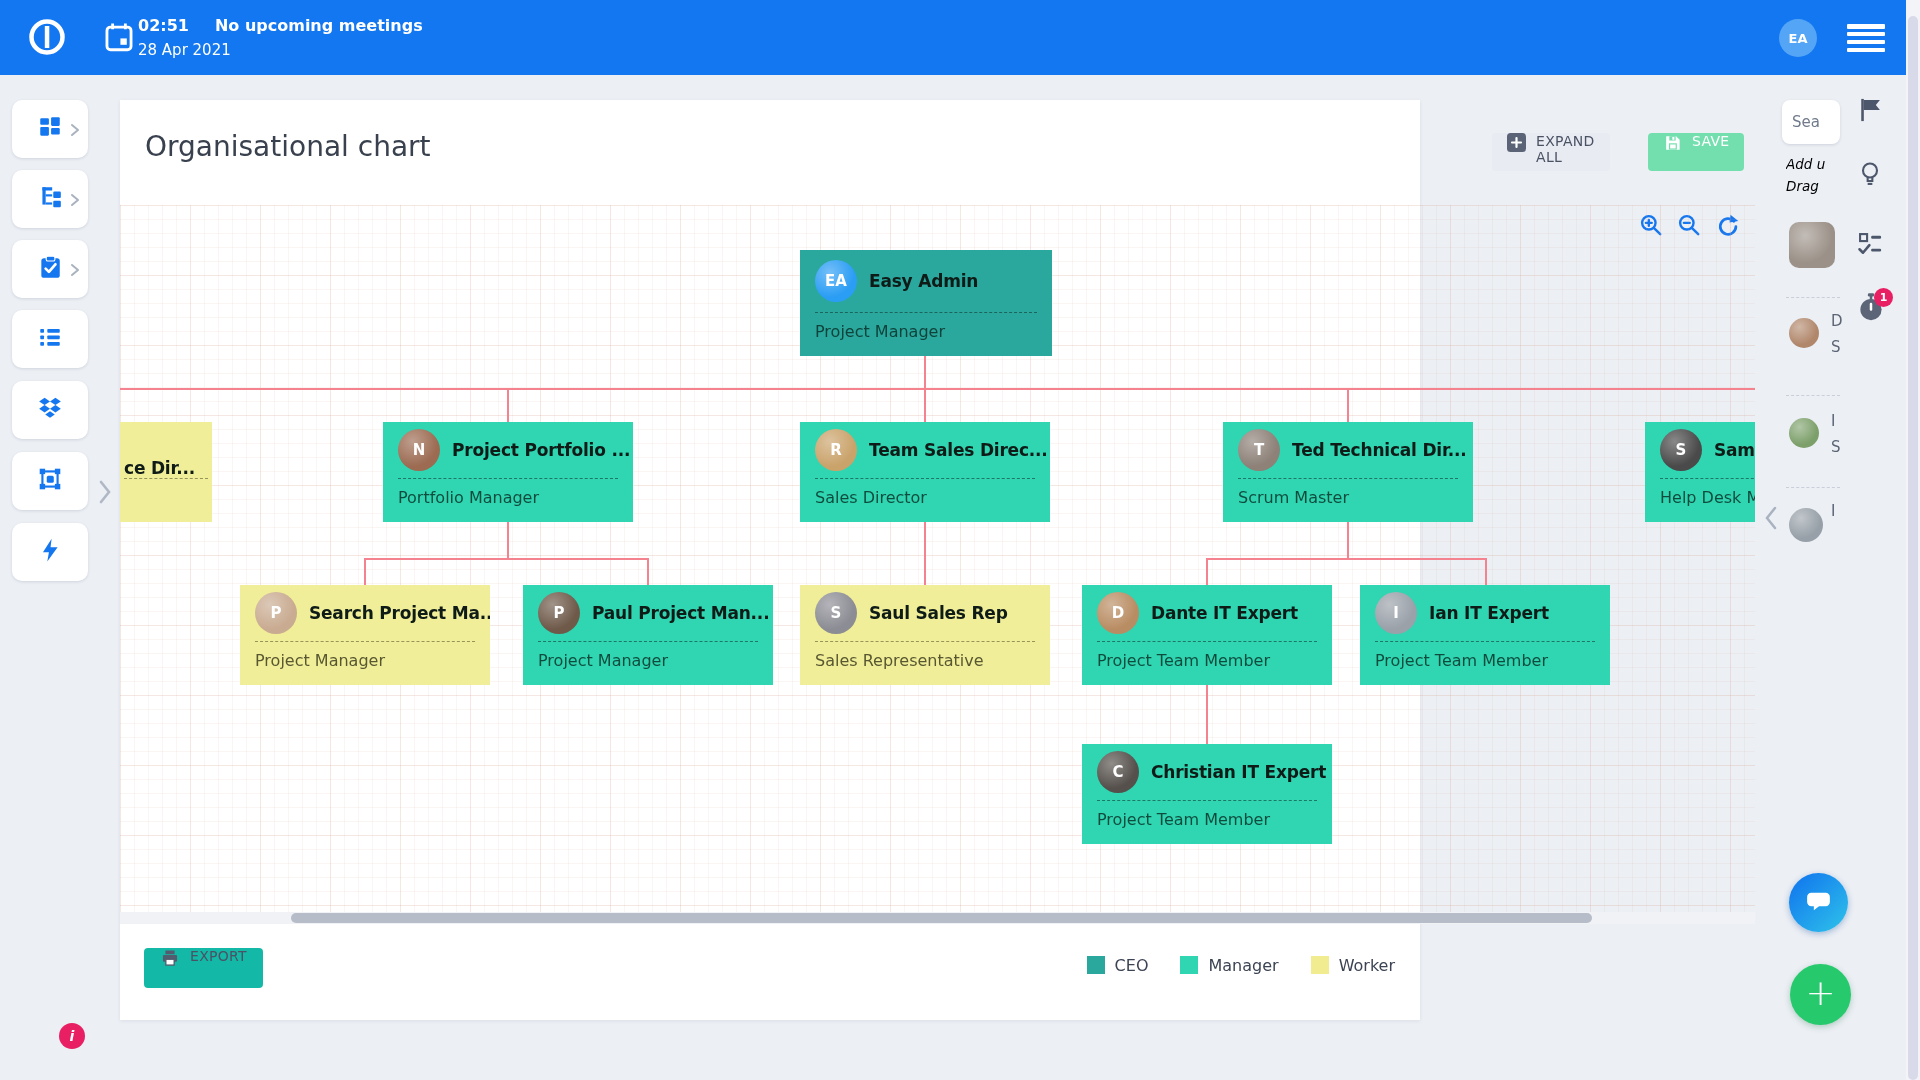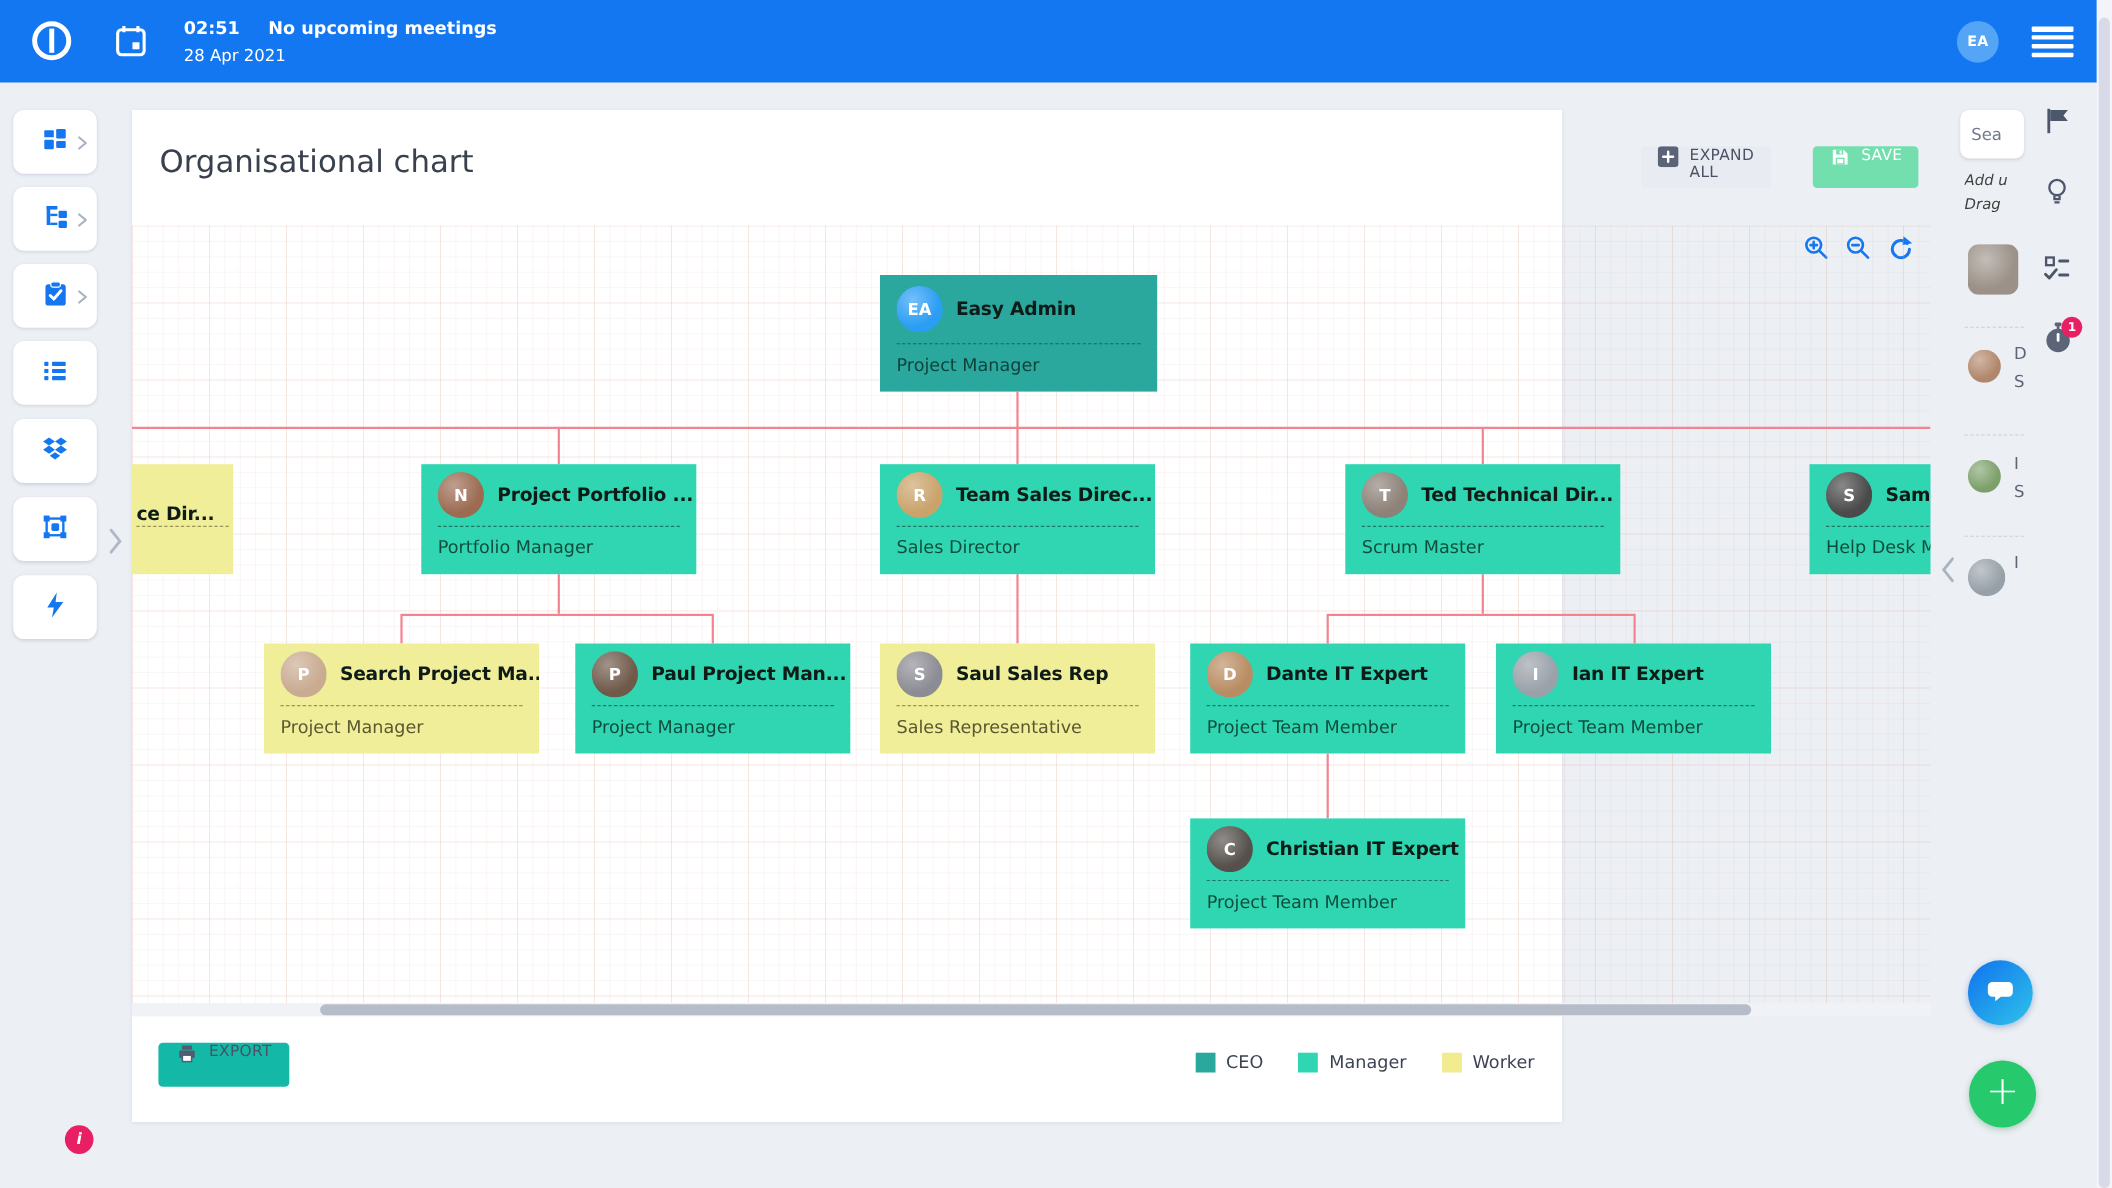--- a/index.html
+++ b/index.html
@@ -3,21 +3,21 @@
 <meta charset="utf-8">
 <style>
   * { box-sizing: border-box; margin: 0; padding: 0; }
   html,body { width:1920px; height:1080px; overflow:hidden; }
   body { font-family:"DejaVu Sans","Liberation Sans",sans-serif; background:#eceff4; position:relative; }
 
   
   .topbar { position:absolute; left:0; top:0; width:1920px; height:75px; background:#1277f0; color:#fff; }
   .logo { position:absolute; left:26px; top:16px; }
   .cal  { position:absolute; left:102px; top:20px; }
-  .meet { position:absolute; left:167px; top:13px; line-height:25px; }
+  .meet { position:absolute; left:138px; top:13px; line-height:25px; }
   .meet .l1 { font-size:16px; font-weight:bold; }
   .meet .l1 .tm { margin-right:26px; }
   .meet .l2 { font-size:15px; }
   .search { position:absolute; left:1470px; top:13px; width:285px; height:40px; border:none; border-radius:20px;
             padding:0 20px; font-size:15px; color:#3c4454; font-family:inherit; outline:none; background:#fff; }
   .search::placeholder { color:#96a0b1; }
   .avatar-top { position:absolute; left:1779px; top:19px; width:38px; height:38px; border-radius:50%;
                 background:#54a5f6; display:flex; align-items:center; justify-content:center;
                 font-size:13px; font-weight:bold; color:#fff; cursor:pointer; }
   .burger { position:absolute; left:1847px; top:24px; width:38px; height:28px; cursor:pointer; }
@@ -65,28 +65,28 @@
   .org-node .rl { font-size:16px; margin-top:9px; color:rgba(8,40,32,.8); white-space:nowrap; }
   .org-node.worker .rl { color:rgba(60,60,30,.85); }
   .org-node.clipped-left { padding:0 4px; }
   .org-node.clipped-left .hd { height:56px;align-items:flex-end; }
 
   .hscroll-track { position:absolute; left:0; top:812px; width:1635px; height:12px; background:#f0f2f5; }
   .hscroll-thumb { position:absolute; left:171px; top:1px; width:1301px; height:10px; background:#b6bdc9; border-radius:5px; cursor:pointer; }
 
   .btn-export { position:absolute; left:24px; top:848px; height:40px; padding:0 16px; background:#14b8a6; color:#4a5264; letter-spacing:.3px; }
   .legend { position:absolute; right:25px; top:856px; display:flex; align-items:center; gap:32px; }
-  .legend-item { display:flex; align-items:center; gap:10px; font-size:16px; color:#3c4454; }
+  .legend-item { display:flex; gap:10px; font-size:16px; color:#3c4454; }
   .legend-item .sw { width:18px; height:18px; display:inline-block; }
 
   
   .rp-search { position:absolute; left:1782px; top:100px; width:58px; height:44px; background:#fff; border-radius:8px;
                box-shadow:0 1px 3px rgba(40,60,90,.15); overflow:hidden; line-height:44px; padding-left:10px;
                font-size:15px; color:#707a8a; cursor:text; white-space:nowrap; }
-  .rp-hint { position:absolute; left:1786px; font-style:italic; font-size:13.5px; color:#404040; white-space:nowrap; overflow:hidden; width:54px; }
+  .rp-hint { position:absolute; left:1786px; font-style:italic; font-size:13.5px; color:#000000; white-space:nowrap; overflow:hidden; width:54px; }
   .rp-avatar { position:absolute; left:1789px; background-image:radial-gradient(circle at 35% 30%, rgba(255,255,255,.4), rgba(255,255,255,0) 62%); }
   .rp-frag { position:absolute; left:1831px; width:13px; overflow:hidden; font-size:15px; color:#5c6575; white-space:nowrap; }
   .rp-div { position:absolute; left:1786px; width:54px; border-top:1px dashed #c9ced8; }
   .rp-icon { position:absolute; left:1856px; cursor:pointer; }
   .rp-badge { position:absolute; left:1874px; top:288px; width:19px; height:19px; border-radius:50%; background:#e91f63;
               color:#fff; font-size:11px; font-weight:bold; display:flex; align-items:center; justify-content:center; }
   .collapse-chev { position:absolute; left:1763px; top:505px; cursor:pointer; }
 
   .fab { position:absolute; border-radius:50%; display:flex; align-items:center; justify-content:center; cursor:pointer; }
   .fab-chat { left:1789px; top:873px; width:59px; height:59px; background:linear-gradient(135deg,#0f72ee,#2fc3ea);

